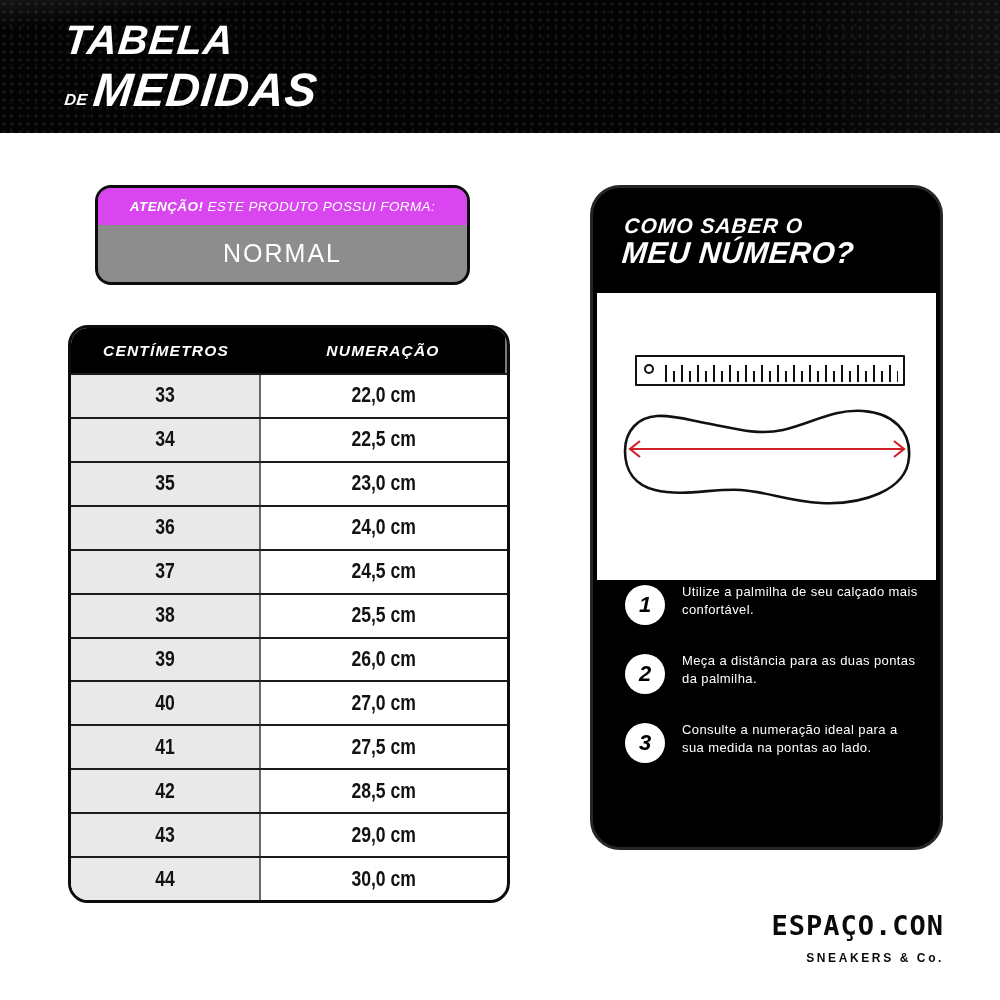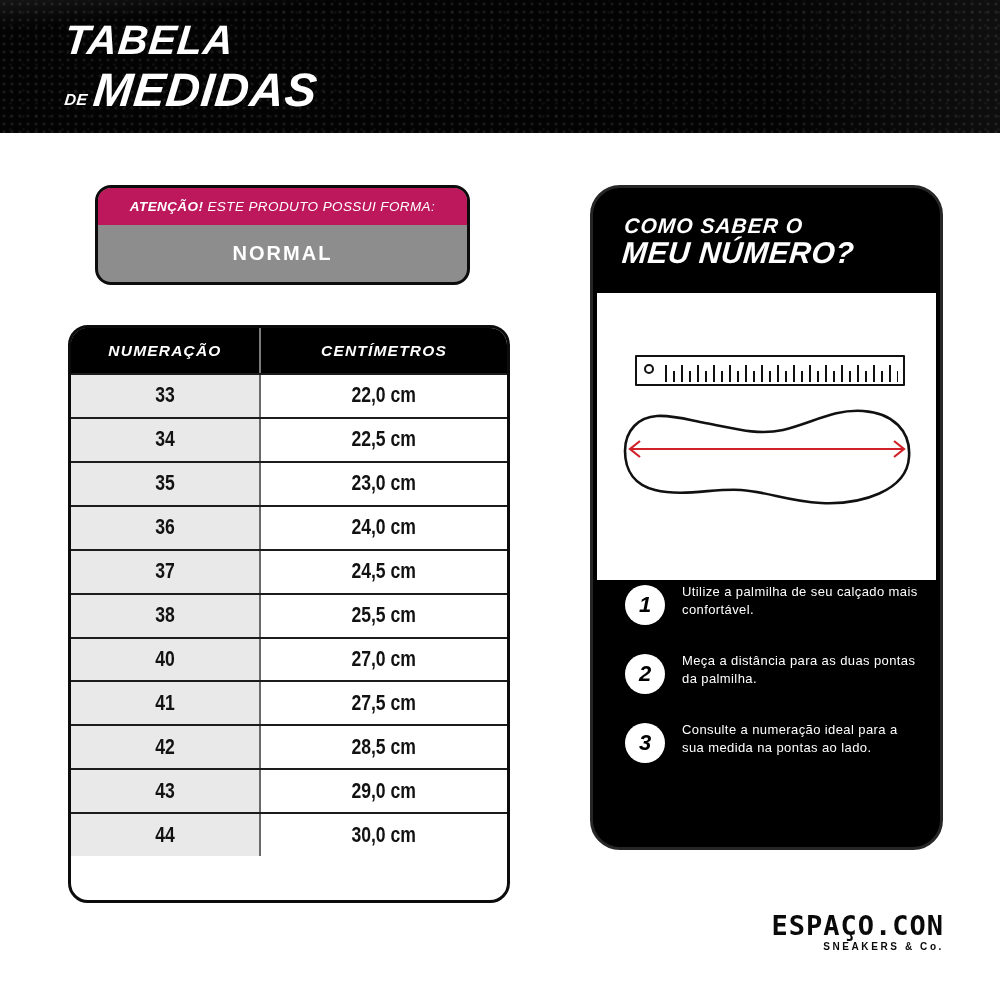--- a/index.html
+++ b/index.html
@@ -30,27 +30,27 @@
   .banner-title .de { font-size:16px; letter-spacing:.5px; margin:0 5px 5px 6px; }
   .banner-title .medidas { font-size:47px; letter-spacing:1px; }
 
   
   .attention {
     position:absolute; left:95px; top:185px; width:375px; height:100px;
     border:3px solid #0c0c0c; border-radius:16px; overflow:hidden; background:#8d8d8d;
     display:flex; flex-direction:column;
   }
   .attention-top {
-    height:37px; background:#be185d; color:#fff; display:flex; align-items:center; justify-content:center;
+    height:37px; background:#d946ef; color:#fff; display:flex; align-items:center; justify-content:center;
     font-style:italic; font-size:13.5px; letter-spacing:.4px; white-space:pre;
   }
   .attention-top b { font-weight:bold; }
   .attention-bottom {
     flex:1; display:flex; align-items:center; justify-content:center;
-    color:#fff; font-weight:bold; font-size:20px; letter-spacing:2px;
+    color:#fff; font-weight:normal; font-size:25px; letter-spacing:2px;
   }
 
   
   .size-table {
     position:absolute; left:68px; top:325px; width:442px; height:578px;
     border:3px solid #0c0c0c; border-radius:20px; overflow:hidden;
     display:grid; grid-template-rows:45px repeat(12, 1fr); background:#fff;
   }
   .trow { display:grid; grid-template-columns:190px 1fr; }
   .trow.header { background:#000; color:#fff; }
@@ -105,21 +105,21 @@
     font-weight:bold; font-style:italic; font-size:22px; margin-top:2px;
   }
   .step-text { color:#fff; font-size:13px; line-height:1.35; letter-spacing:.4px; max-width:240px; }
 
   
   .brand { position:absolute; right:56px; top:912px; text-align:right; color:#0a0a0a; }
   .brand-name {
     font-family:"DejaVu Sans Mono", monospace; font-weight:bold; font-size:27px;
     letter-spacing:1px; line-height:1;
   }
-  .brand-tagline { font-size:10px; letter-spacing:2.6px; font-weight:600; margin-top:2px; }
+  .brand-tagline { font-size:12px; letter-spacing:2.6px; font-weight:600; margin-top:12px; }
 </style>
 </head>
 <body>
 
 <div class="screen">
 
   <div class="banner">
     <div class="banner-sheen"></div>
     <div class="banner-title">
       <div class="line1">TABELA</div>
@@ -130,22 +130,22 @@
     </div>
   </div>
 
   <div class="attention">
     <div class="attention-top"><b>ATENÇÃO!</b><span> ESTE PRODUTO POSSUI FORMA:</span></div>
     <div class="attention-bottom">NORMAL</div>
   </div>
 
   <div class="size-table">
     <div class="trow header">
+      <div class="cell">CENTÍMETROS</div>
       <div class="cell left">NUMERAÇÃO</div>
-      <div class="cell">CENTÍMETROS</div>
     </div>
 
   <div class="trow body">
         <div class="cell left">
           <span class="num">33</span>
         </div>
         <div class="cell">
           <span class="num">22,0 cm</span>
         </div>
       </div>
@@ -180,20 +180,28 @@
         <div class="cell">
           <span class="num">24,5 cm</span>
         </div>
       </div>
       <div class="trow body">
         <div class="cell left">
           <span class="num">38</span>
         </div>
         <div class="cell">
           <span class="num">25,5 cm</span>
+        </div>
+      </div>
+      <div class="trow body">
+        <div class="cell left">
+          <span class="num">39</span>
+        </div>
+        <div class="cell">
+          <span class="num">26,0 cm</span>
         </div>
       </div>
       <div class="trow body">
         <div class="cell left">
           <span class="num">40</span>
         </div>
         <div class="cell">
           <span class="num">27,0 cm</span>
         </div>
       </div>

